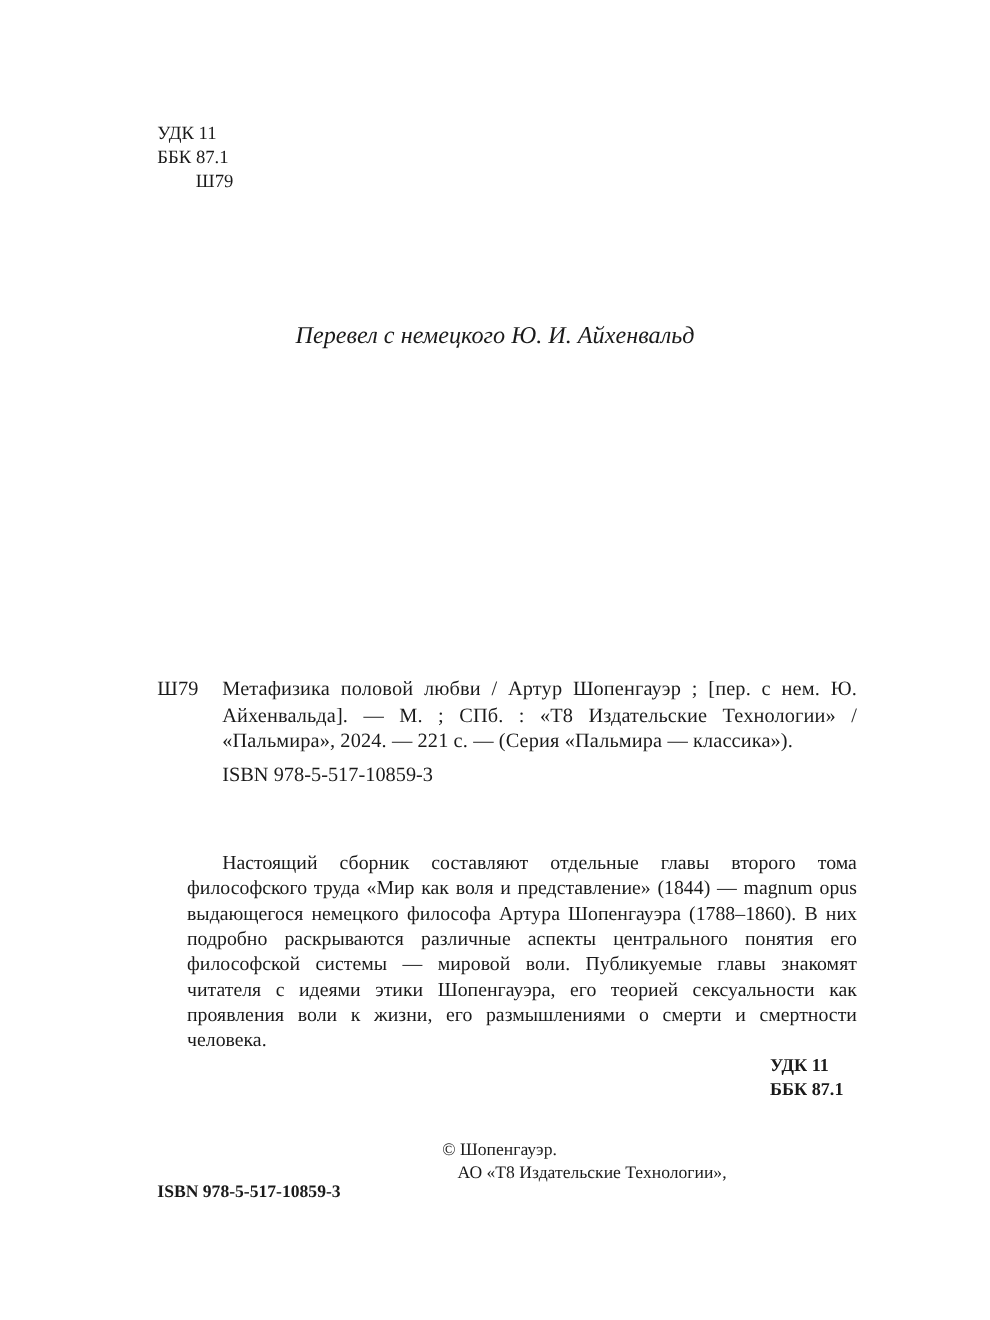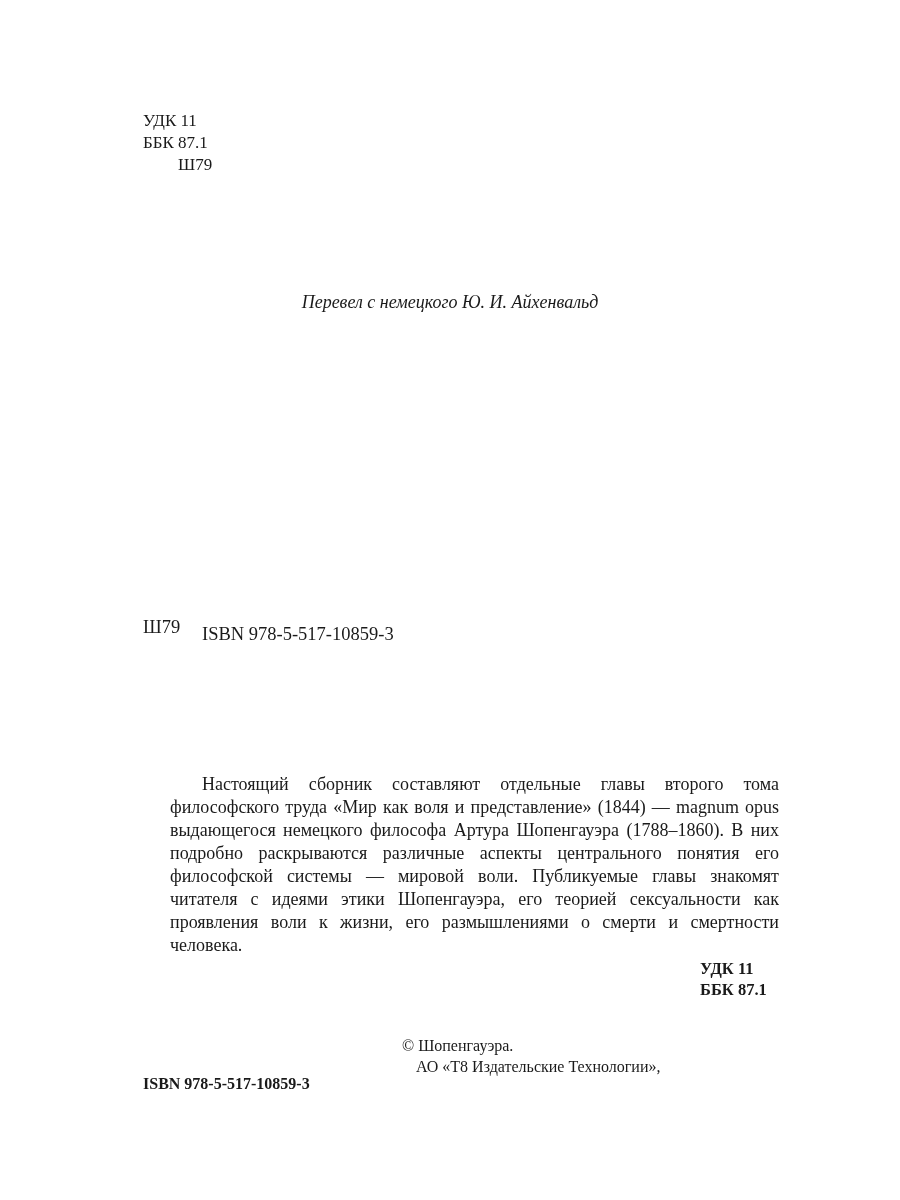--- a/index.html
+++ b/index.html
@@ -1,21 +1,21 @@
 <!DOCTYPE html>
 <html><head>
 <meta charset="utf-8">
 <style>
   html, body { margin:0; padding:0; background:#ffffff; }
   body { width:900px; height:1200px; position:relative; overflow:hidden;
          font-family:"Liberation Serif", "DejaVu Serif", serif; color:#1a1a1a; }
   .abs { position:absolute;margin-top:16px; }
   .codes { left:143px; top:94px; font-size:17px; line-height:22px; }
   .codes .indent { padding-left:35px; }
-  .translator { left:0; width:900px; top:276px; text-align:center; font-style:italic; font-size:18px; }
+  .translator { left:0; width:900px; top:276px; text-align:center; font-style:italic; font-size:22px; }
   .biblio { left:143px; top:600px; width:636px; font-size:18.5px; line-height:23.5px; }
   .author { font-weight:bold; padding-left:31px; }
   .entry { position:relative; padding-left:59px; text-align:justify; letter-spacing:0.1px; }
   .entry .code { position:absolute; left:0; top:0; }
   .isbn1 { padding-left:59px; margin-top:7px; }
   .abstract { left:170px; top:757px; width:609px; font-size:18px; line-height:23px; text-align:justify; }
   .abstract p { margin:0; text-indent:32px; }
   .codes2 { left:700px; top:942px; font-weight:bold; font-size:16.5px; line-height:21px; }
   .copyright { left:402px; top:1019px; font-size:16px; line-height:21px; }
   .copyright .line { padding-left:14px;text-align:center; }
@@ -28,31 +28,32 @@
   <div>УДК 11</div>
   <div>ББК 87.1</div>
   <div class="indent">Ш79</div>
 </div>
 
 <div class="abs translator">Перевел с немецкого Ю. И. Айхенвальд</div>
 
 <div class="abs biblio">
   <div class="entry">
     <span class="code">Ш79</span>
+    <span>Метафизика половой любви / Артур Шопенгауэр ; [пер. с нем. Ю. Айхенвальда]. — М. ; СПб. : «Т8 Издательские Технологии» / «Пальмира», 2024. — 221 с. — (Серия «Пальмира — классика»).</span>
   </div>
   <div class="isbn1">ISBN 978-5-517-10859-3</div>
 </div>
 
 <div class="abs abstract">
   <p>Настоящий сборник составляют отдельные главы второго тома философского труда «Мир как воля и представление» (1844) — magnum opus выдающегося немецкого философа Артура Шопенгауэра (1788–1860). В них подробно раскрываются различные аспекты центрального понятия его философской системы — мировой воли. Публикуемые главы знакомят читателя с идеями этики Шопенгауэра, его теорией сексуальности как проявления воли к жизни, его размышлениями о смерти и смертности человека.</p>
 </div>
 
 <div class="abs codes2">
   <div>УДК 11</div>
   <div>ББК 87.1</div>
 </div>
 
 <div class="abs copyright">
-  <div>© Шопенгауэра.</div>
+  <div>© Шопенгауэр.</div>
   <div class="line">АО «Т8 Издательские Технологии»,</div>
 </div>
 
 <div class="abs isbn2">ISBN 978-5-517-10859-3</div>
 
 </body></html>

